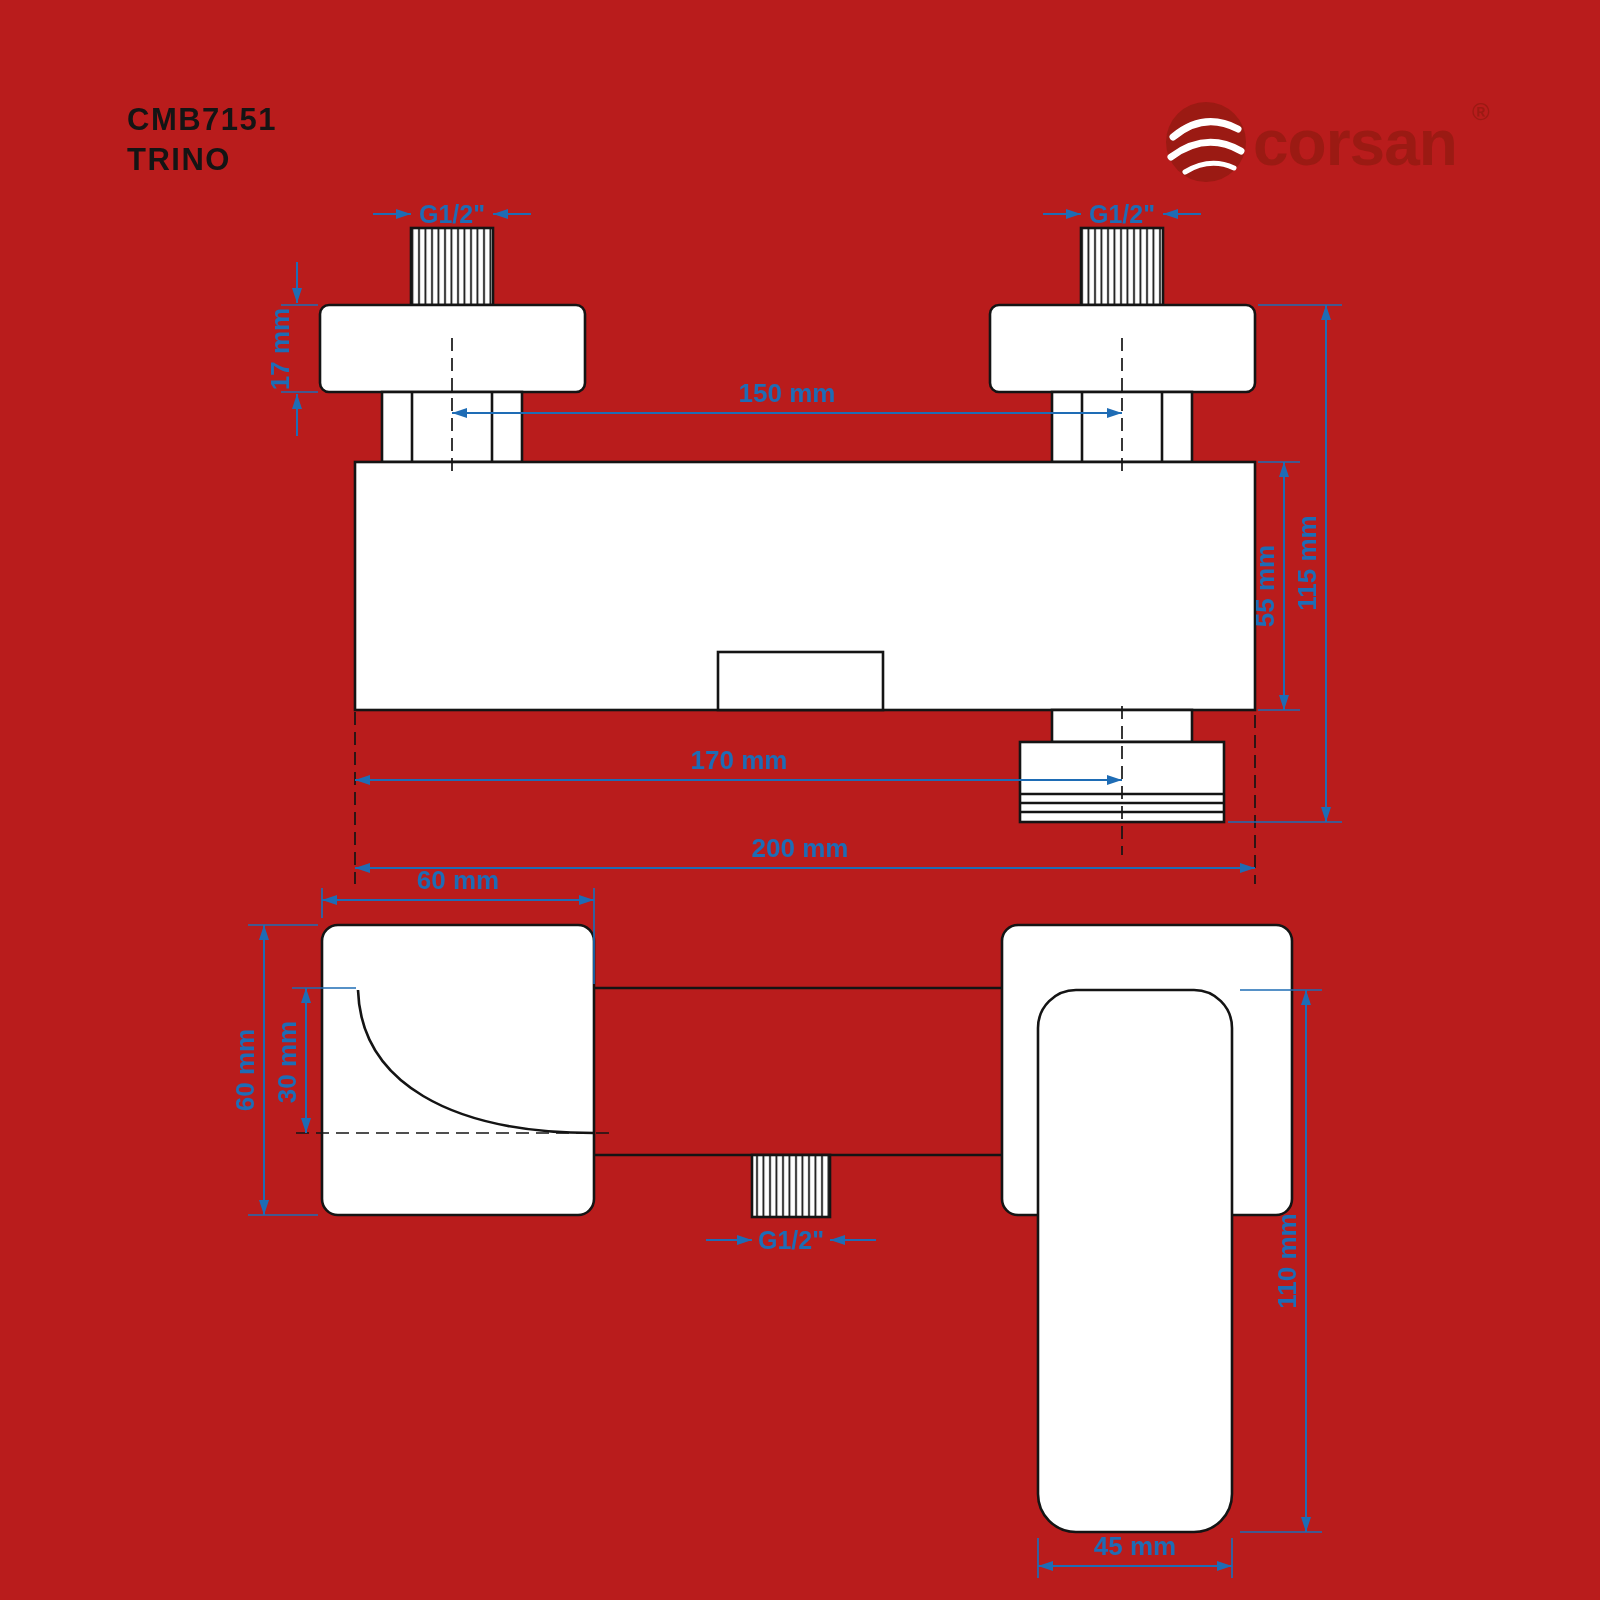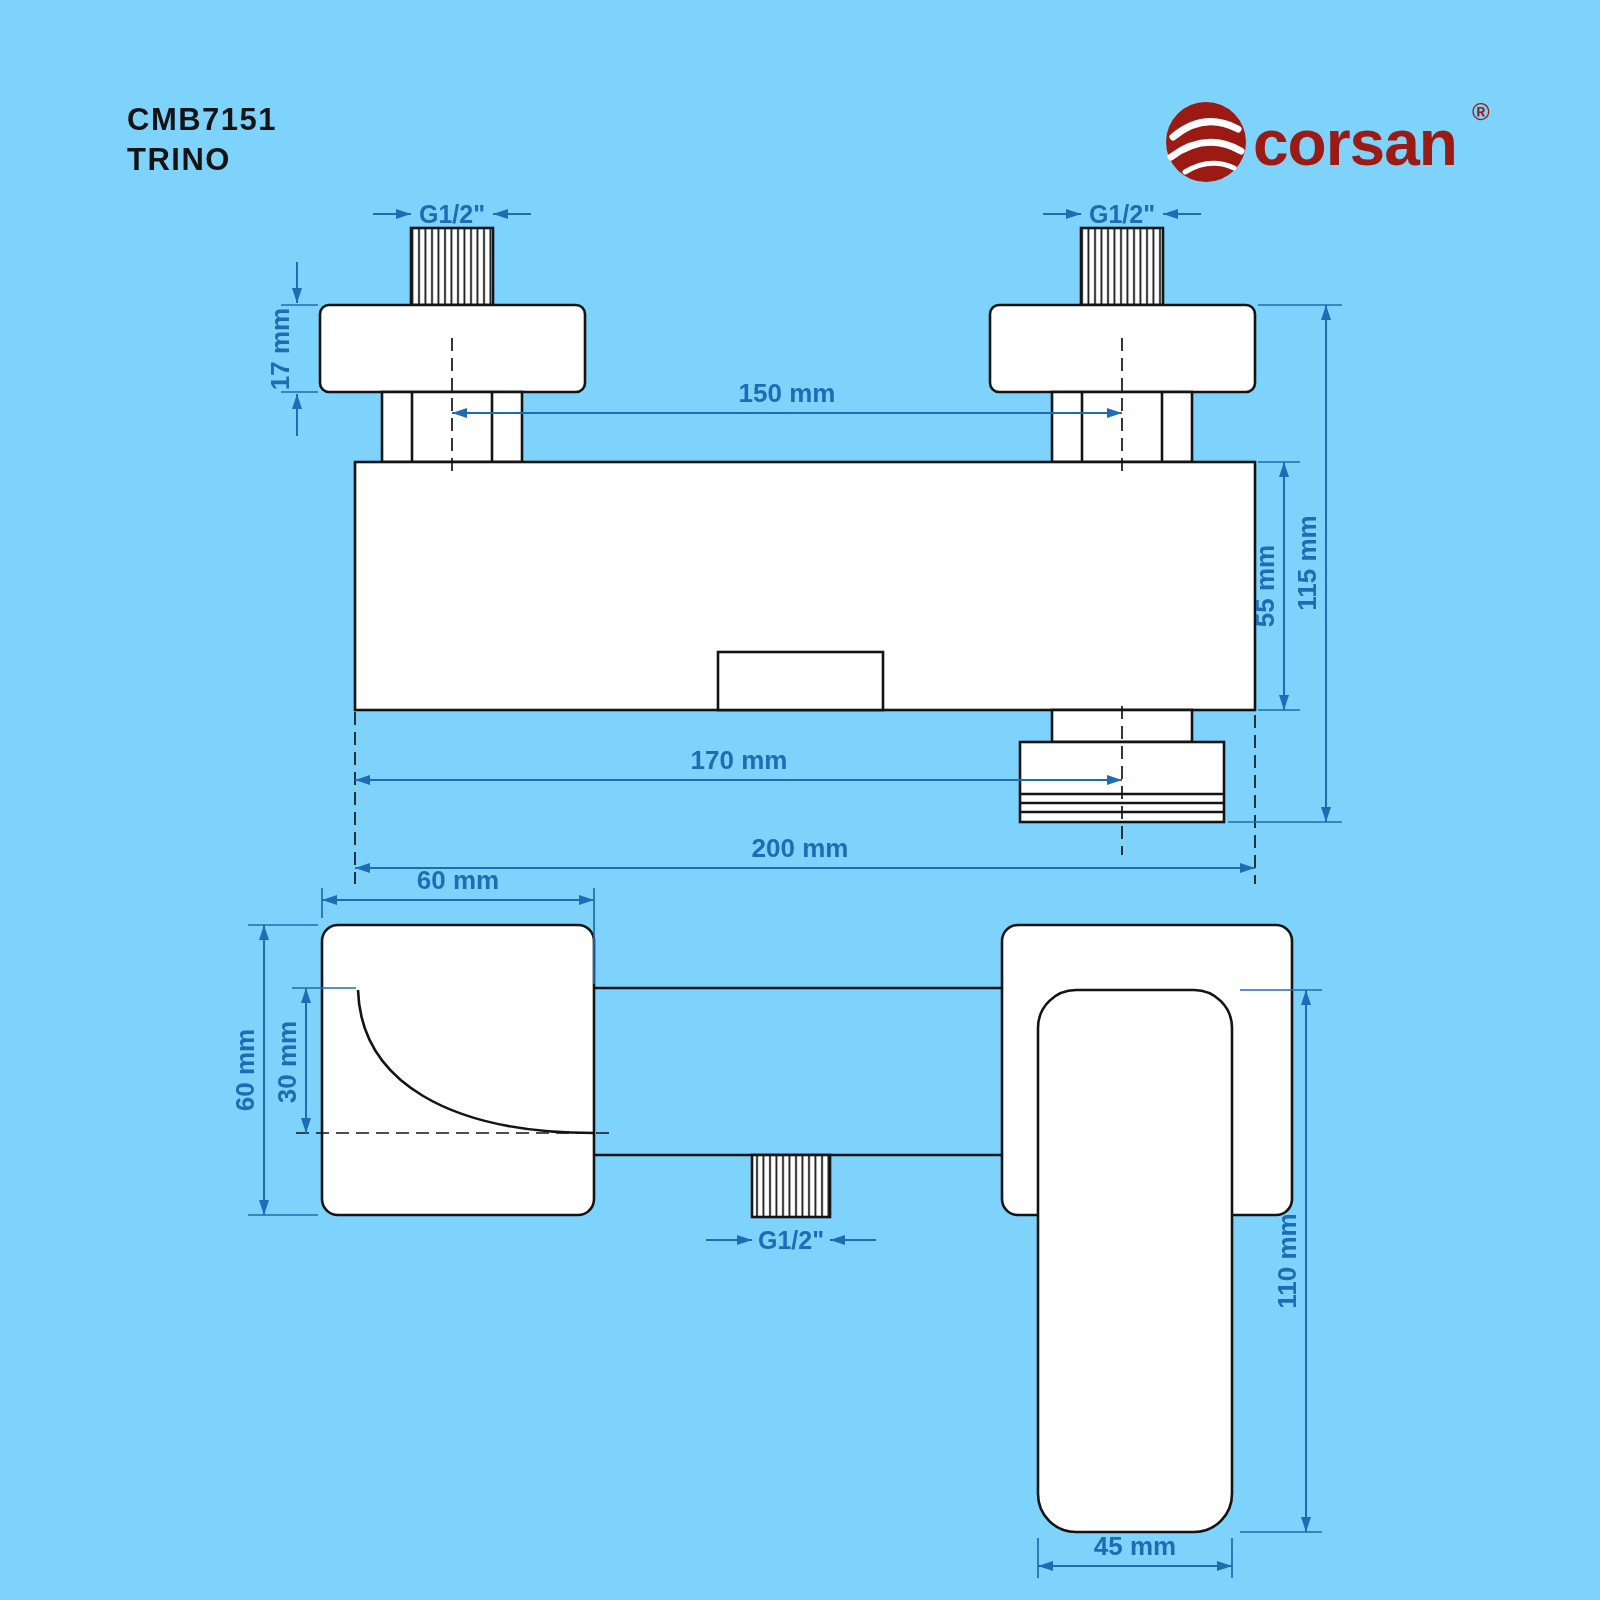--- a/index.html
+++ b/index.html
@@ -1,16 +1,16 @@
 <!DOCTYPE html>
 <html><head>
 <meta charset="utf-8">
 <style>
   html,body{margin:0;padding:0;background:#ffffff;}
-  .page{position:relative;width:1600px;height:1600px;background:#7dd3fc;font-family:"Liberation Sans",sans-serif;overflow:hidden;}
+  .page{position:relative;width:1600px;height:1600px;background:#b91c1c;font-family:"Liberation Sans",sans-serif;overflow:hidden;}
   .page svg{position:absolute;left:0;top:0;}
   .hdr{fill:#141414;font-weight:bold;font-size:31px;letter-spacing:1.5px;}
   .brand{fill:#9b1a13;font-weight:bold;font-size:64px;letter-spacing:-1px;}
   .reg{fill:#9b1a13;font-weight:bold;font-size:24px;}
   .dim-text{fill:#1e6cb5;font-weight:bold;font-size:26px;}
   .label-text{fill:#1e6cb5;font-weight:bold;font-size:25px;}
   .ln{stroke:#141414;stroke-width:2.6;fill:none;}
   .lnf{stroke:#141414;stroke-width:2.6;fill:#ffffff;}
   .cl{stroke:#141414;stroke-width:1.7;fill:none;stroke-dasharray:13 7;}
   .dim{stroke:#1e6cb5;stroke-width:2;fill:none;}

